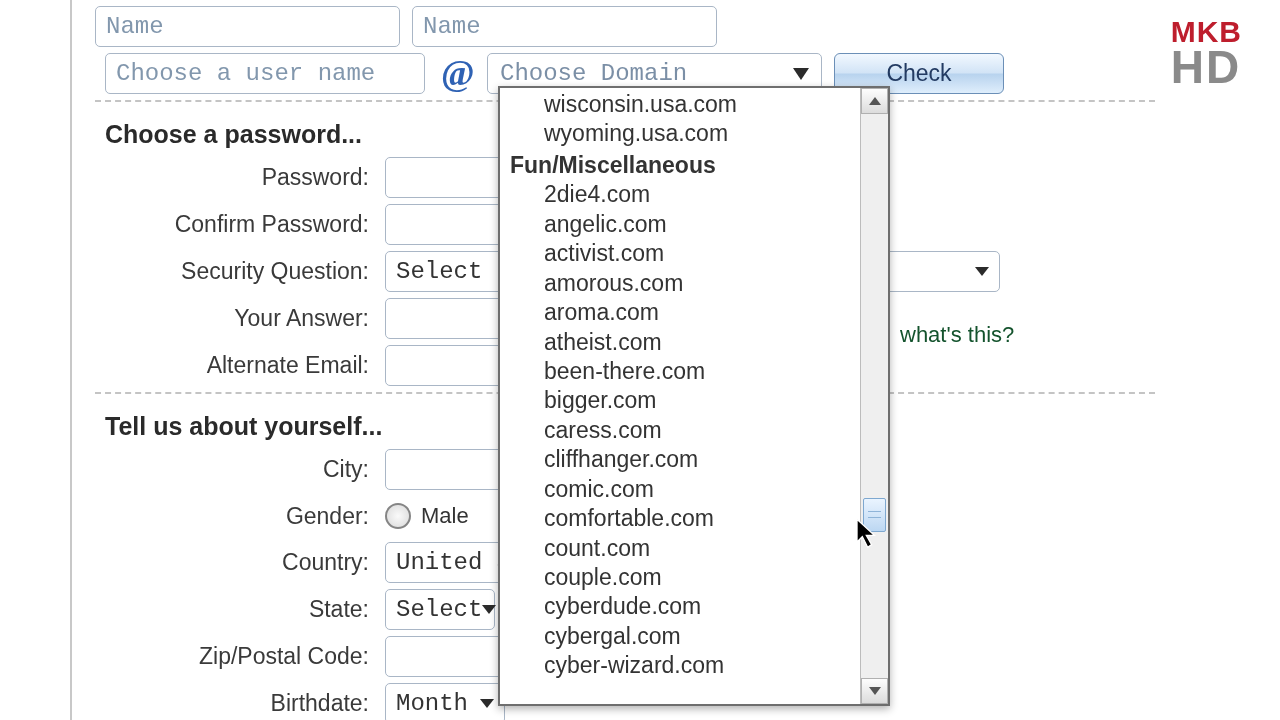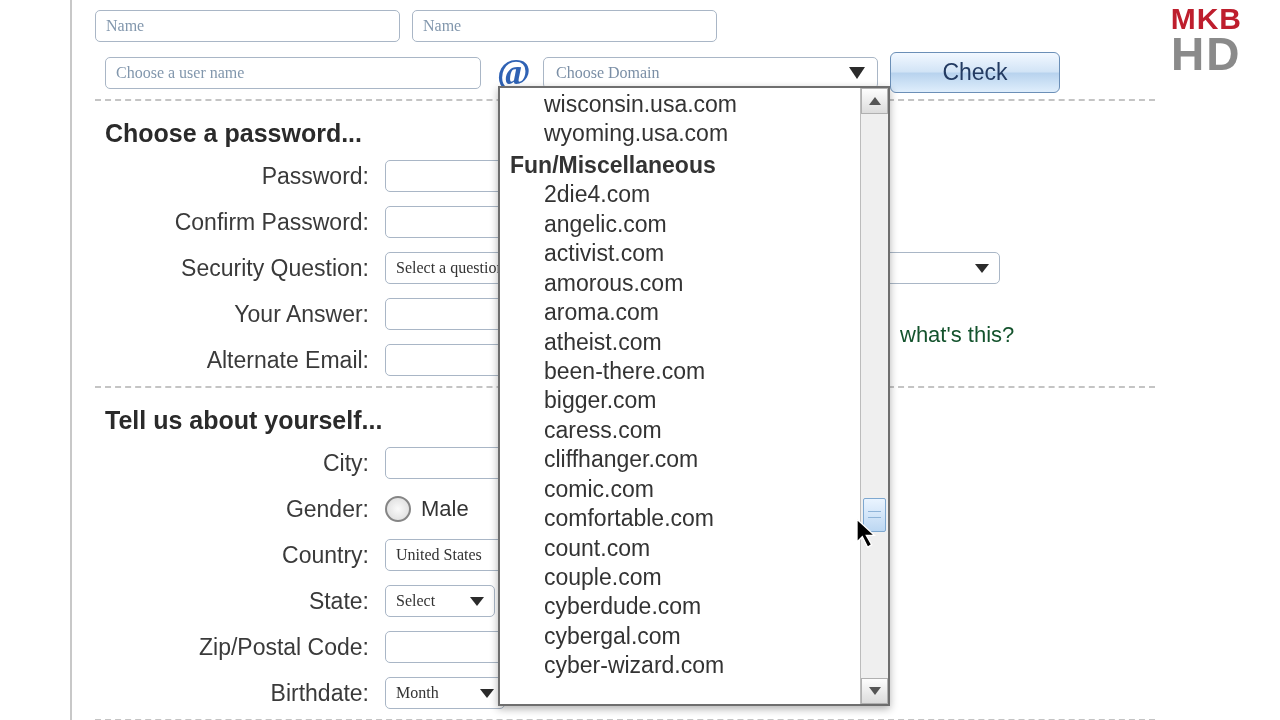--- a/index.html
+++ b/index.html
@@ -38,28 +38,28 @@
   text-align: right;
   padding-right: 16px;
   color: #3a3a3a;
   font-size: 23px;
 }
 .text-input, .select-box {
   background: #fff;
   border: 1px solid #a9b6c6;
   border-radius: 5px;
   padding: 6px 10px;
-  font-size: 16px;
-  font-family: Liberation Serif, serif;
+  font-size: 24px;
+  font-family: Liberation Mono, monospace;
   color: #7b8fa6;
 }
 .text-input::placeholder { color: #8297ad; }
 .name1 { width: 305px; margin-right: 12px; }
 .name2 { width: 305px; }
-.username { width: 376px; }
+.username { width: 320px; }
 .at { display:inline-block; width:38px; height:38px; margin:0 10px 0 14px; }
 .at svg { width:38px; height:38px; }
 .domain-select {
   width: 335px;
   display: flex;
   align-items: center;
   justify-content: space-between;
   padding: 6px 12px;
 }
 .caret-down {
@@ -160,22 +160,22 @@
 }
 .dd-thumb::before{top:12px;} .dd-thumb::after{top:18px;}
 .cursor-arrow {
   position:absolute; left: 855px; top: 518px; width:28px; height:32px; z-index:40;
 }
 .cursor-arrow svg { width:28px; height:32px; }
 .whats {
   position: absolute; left: 900px; top: 322px;
 }
 .logo {
-  position:absolute; right:38px; top:4px;
-  text-align:center; font-family: Arial, sans-serif; font-weight:bold;
+  position:absolute; right:38px; top:17px;
+  text-align:left; font-family: Arial, sans-serif; font-weight:bold;
 }
 .logo .mkb { color:#be1e2d; font-size:30px; line-height:1; letter-spacing:1px;}
 .logo .hd { color:#8a8a8a; font-size:46px; line-height:.9; letter-spacing:2px; }
 .relpos { position: relative; }
 </style>
 </head>
 <body>
 
 <div class="left-rule"></div>
 

